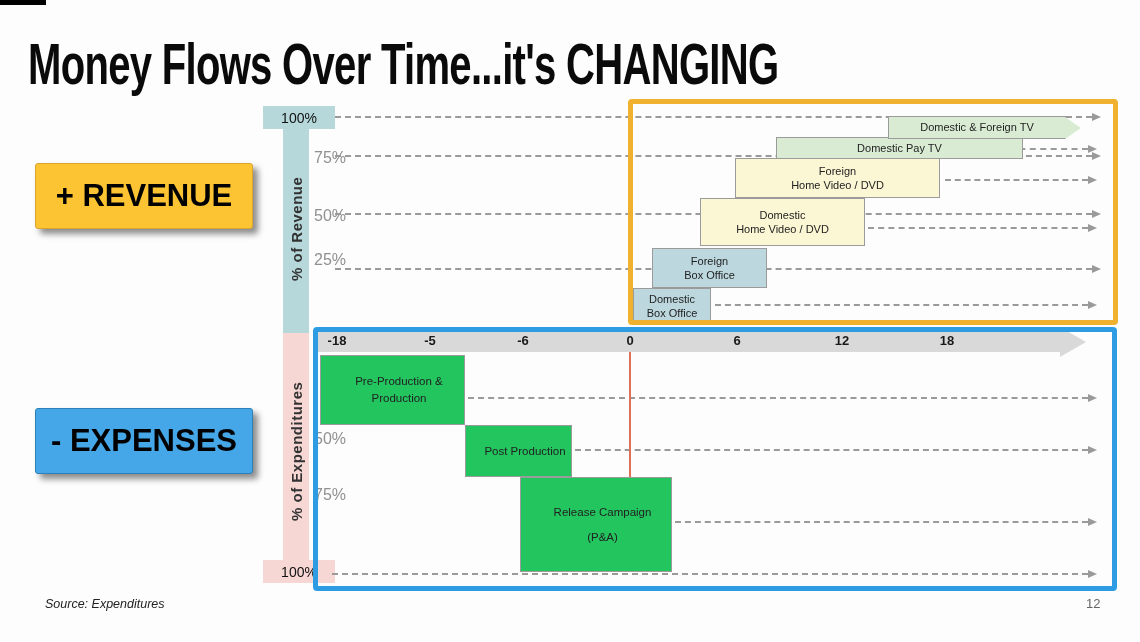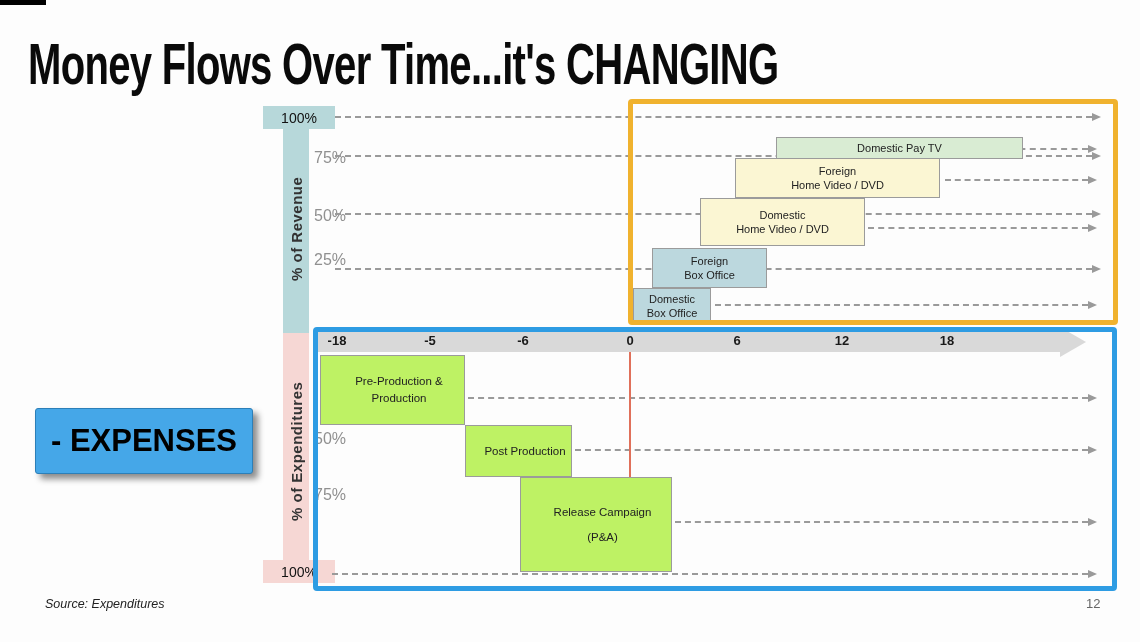--- a/index.html
+++ b/index.html
@@ -54,39 +54,42 @@
     position:absolute;box-sizing:border-box;border:1px solid #9b9b9b;
     display:flex;align-items:center;justify-content:center;text-align:center;
     white-space:pre-line;color:#222;
   }
   .rev{font-size:11px;line-height:1.3;}
   .exp{font-size:11.5px;line-height:1.45;}
   .rc{line-height:2.1;}
   .c-bo{background:#bcd8de;}
   .c-hv{background:#fbf6d3;}
   .c-tv{background:#d9ecd3;}
-  .c-ex{background:#bef264;padding-left:13px;}
+  .c-ex{background:#22c55e;padding-left:13px;}
   .pennant::after{
     content:'';position:absolute;left:100%;top:50%;transform:translateY(-50%);
     width:0;height:0;border-left:16px solid #d9ecd3;
     border-top:11px solid transparent;border-bottom:11px solid transparent;
   }
   .frame{position:absolute;box-sizing:border-box;border:5px solid;border-radius:4px;background:transparent;}
   .source{position:absolute;left:45px;top:597px;font-style:italic;font-size:12.5px;color:#222;}
   .pagenum{position:absolute;left:1086px;top:596px;font-size:13px;color:#666;}
 </style>
 </head>
 <body>
 
 <div id="slide">
 
   <div class="top-mark"></div>
 
   <h1 class="title">Money Flows Over Time...it's CHANGING</h1>
 
+  <div class="badge badge-rev">
+    <span>+ REVENUE</span>
+  </div>
   <div class="badge badge-exp">
     <span>- EXPENSES</span>
   </div>
 
   <div class="strip" style="left:283px;top:107px;width:26px;height:226px;background:#b7d8da;"></div>
   <div class="strip" style="left:283px;top:333px;width:26px;height:250px;background:#f6d7d4;"></div>
 
   <div class="axis-cap" style="left:263px;top:106px;background:#b7d8da;">100%</div>
   <div class="axis-cap" style="left:263px;top:560px;background:#f6d7d4;">100%</div>
 
@@ -127,20 +130,21 @@
 
   <div class="bar rev c-bo" style="left:633px;top:288px;width:78px;height:36px;">Domestic
 Box Office</div>
   <div class="bar rev c-bo" style="left:652px;top:248px;width:115px;height:40px;">Foreign
 Box Office</div>
   <div class="bar rev c-hv" style="left:700px;top:198px;width:165px;height:48px;">Domestic
 Home Video / DVD</div>
   <div class="bar rev c-hv" style="left:735px;top:158px;width:205px;height:40px;">Foreign
 Home Video / DVD</div>
   <div class="bar rev c-tv" style="left:776px;top:137px;width:247px;height:22px;">Domestic Pay TV</div>
+  <div class="bar rev c-tv pennant" style="left:888px;top:116px;width:178px;height:23px;">Domestic &amp; Foreign TV</div>
 
   <div class="bar exp c-ex" style="left:320px;top:355px;width:145px;height:70px;">Pre-Production &amp;
 Production</div>
   <div class="bar exp c-ex rc" style="left:520px;top:477px;width:152px;height:95px;">Release Campaign
 (P&amp;A)</div>
   <div class="bar exp c-ex" style="left:465px;top:425px;width:107px;height:52px;">Post Production</div>
 
   <div class="frame" style="left:628px;top:99px;width:490px;height:226px;border-color:#f0b22e;"></div>
   <div class="frame" style="left:313px;top:327px;width:804px;height:264px;border-color:#2e9ce3;"></div>
 

